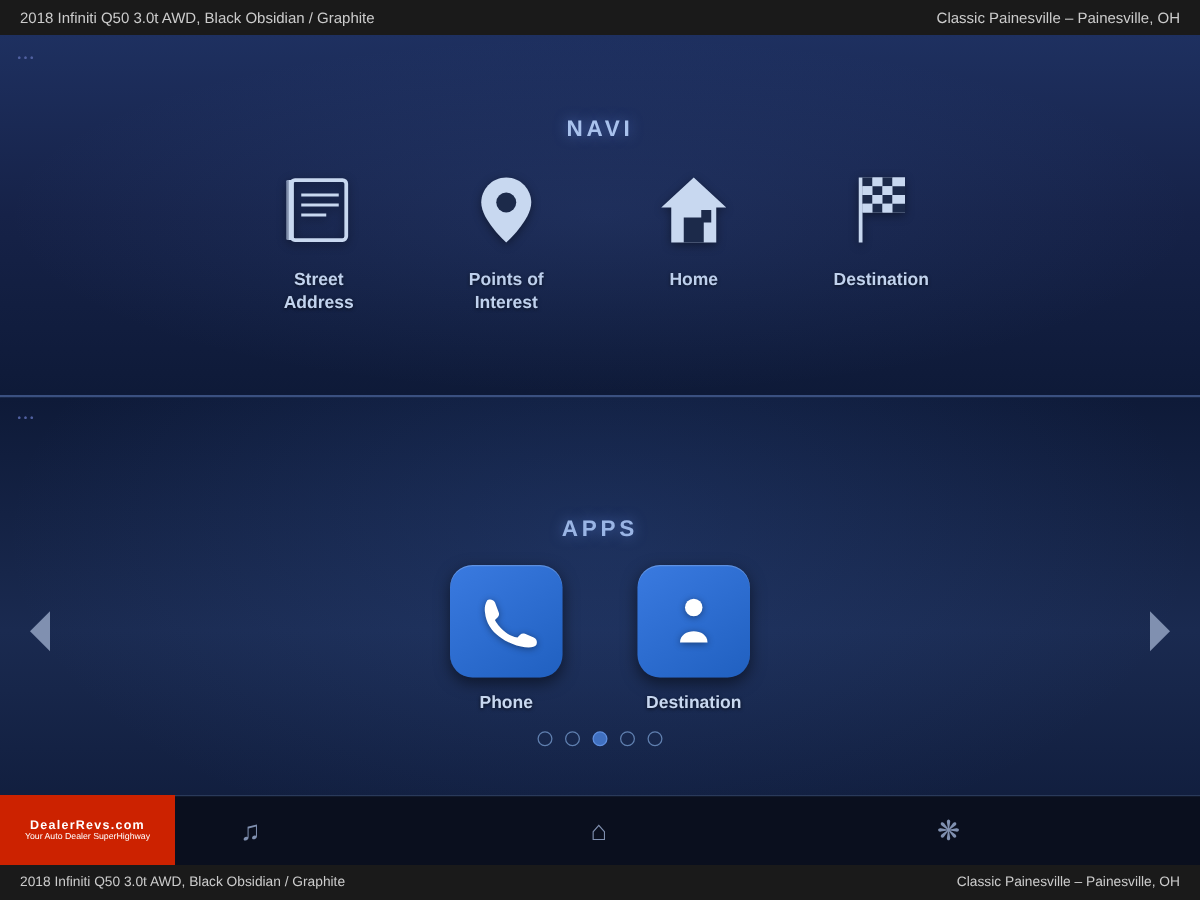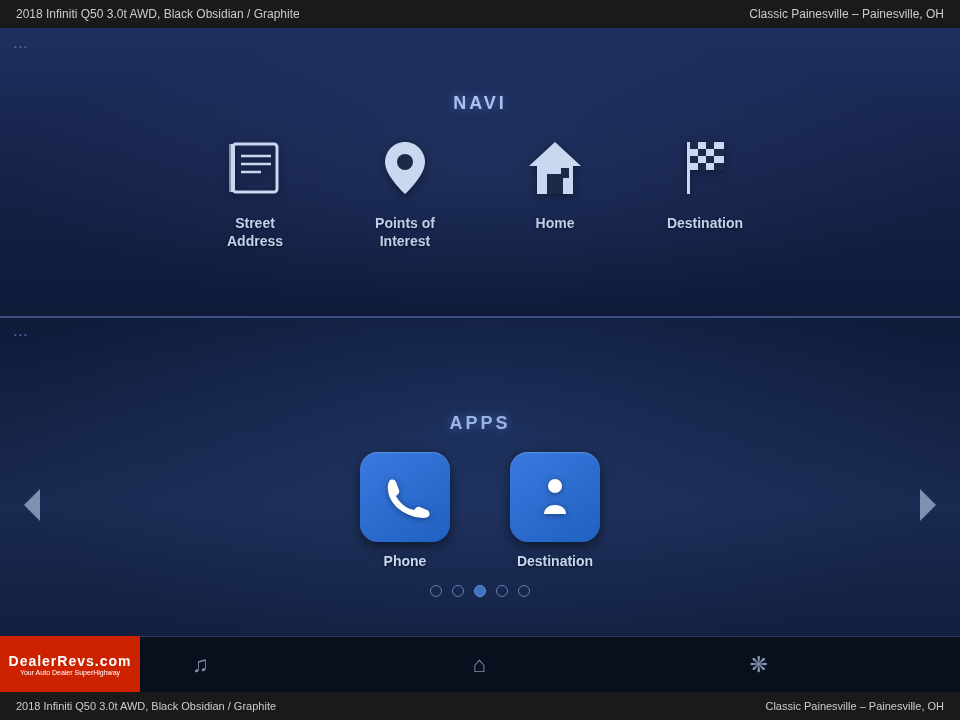--- a/index.html
+++ b/index.html
@@ -414,16 +414,16 @@
   <div style="color:#8090b0;font-size:22px;cursor:pointer;">❋</div>
 </div>
 
 <div class="bottom-bar">
   <span class="bottom-bar-left">2018 Infiniti Q50 3.0t AWD,   Black Obsidian / Graphite</span>
   <span class="bottom-bar-right">Classic Painesville – Painesville, OH</span>
 </div>
 
 <div style="position:absolute;bottom:28px;left:0;width:140px;height:56px;background:#cc2200;display:flex;align-items:center;justify-content:center;z-index:20;">
   <div style="text-align:center;color:white;">
-    <div style="font-size:14px;font-weight:bold;letter-spacing:1px;">DealerRevs.com</div>
+    <div style="font-size:10px;font-weight:bold;letter-spacing:1px;">DealerRevs.com</div>
     <div style="font-size:7px;">Your Auto Dealer SuperHighway</div>
   </div>
 </div>
 
 </body></html>

